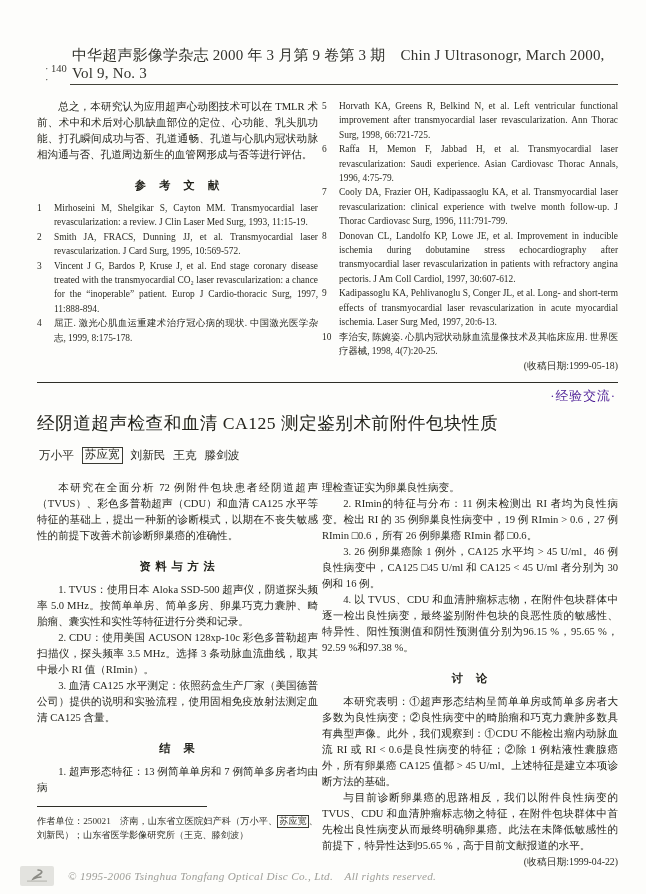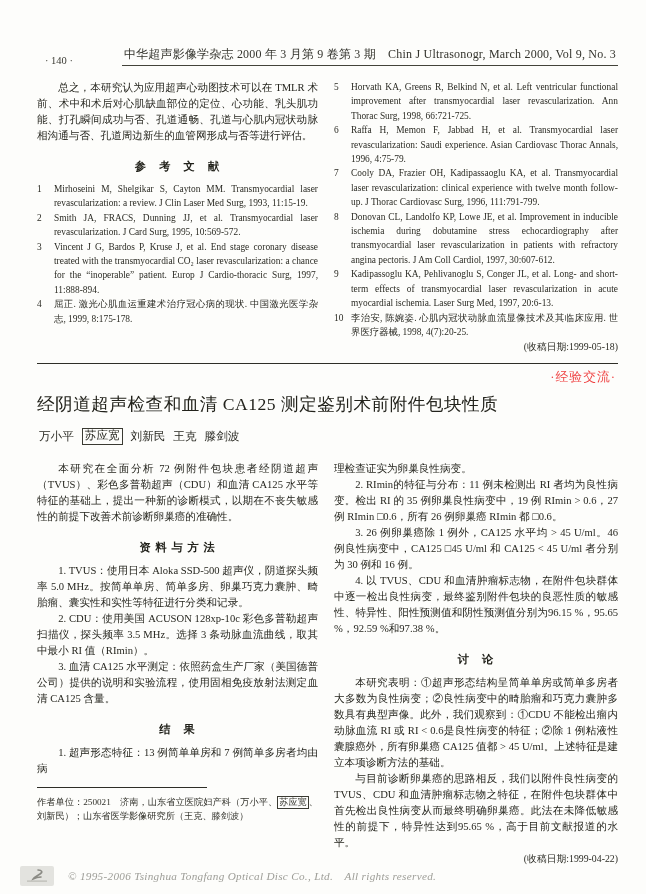--- a/index.html
+++ b/index.html
@@ -9,23 +9,23 @@
     background:#fdfdfb;
     box-sizing:border-box;
     padding:46px 28px 0 37px;
     font-family:Liberation Serif, serif;
     color:#26261f;
     overflow:hidden;
   }
   
   .header{display:flex;justify-content:space-between;align-items:flex-end;margin-bottom:14px;}
   .pageno{font-size:10.5px;color:#3a3a33;padding-left:8px;}
-  .jline{font-size:12px;color:#33332c;border-bottom:1.2px solid #43433a;padding:0 2px 2px 2px;letter-spacing:.2px;}
+  .jline{font-size:15px;color:#33332c;border-bottom:1.2px solid #43433a;padding:0 2px 2px 2px;letter-spacing:.2px;}
   
-  .cols{display:flex;gap:16px;}
+  .cols{display:flex;gap:4px;}
   .col{flex:1 1 0;min-width:0;}
   .col.leftc{max-width:281px;}
   
   .body-para{
     font-size:10.6px;line-height:16px;margin:0;
     text-align:justify;color:#26261f;
   }
   .indent{text-indent:2em;}
   .sec-heading{
     font-size:11.2px;font-weight:bold;text-align:center;
@@ -33,21 +33,21 @@
   }
   
   .refs{list-style:none;margin:0;padding:0;}
   .ref{display:flex;gap:5px;font-size:9.4px;line-height:14.4px;text-align:justify;color:#2b2b24;}
   .ref-num{flex:0 0 12px;text-align:left;}
   .ref-text{flex:1 1 auto;min-width:0;}
   .received{font-size:9.8px;text-align:right;margin-top:2px;color:#2b2b24;}
   
   .article-divider{border:none;border-top:1.6px solid #2e2e27;margin:9px 0 5px 0;}
   
-  .section-label{text-align:right;font-size:12.8px;letter-spacing:1px;color:#ef4444;margin:2px 2px 6px 0;}
+  .section-label{text-align:right;font-size:12.8px;letter-spacing:1px;color:#4c1d95;margin:2px 2px 6px 0;}
   .title{font-size:17.6px;font-weight:normal;color:#23231c;margin:6px 0 12px 0;letter-spacing:.5px;}
   .authors{display:flex;align-items:center;gap:8px;font-size:11.6px;margin:0 0 16px 2px;color:#26261f;}
   .boxed{border:1.2px solid #3a3a32;padding:0 2px;display:inline-block;line-height:1.25;}
   
   .footnote{margin-top:10px;}
   .footnote-rule{border:none;border-top:1.2px solid #2e2e27;width:170px;margin:0 0 8px 0;}
   .footnote-text{font-size:9.2px;line-height:13.8px;margin:0;color:#32322b;text-align:justify;}
   .footnote-text .boxed{padding:0 1px;border-width:1px;}
   
   .footer{position:absolute;left:20px;right:28px;bottom:8px;display:flex;align-items:center;gap:14px;text-align:center;}

